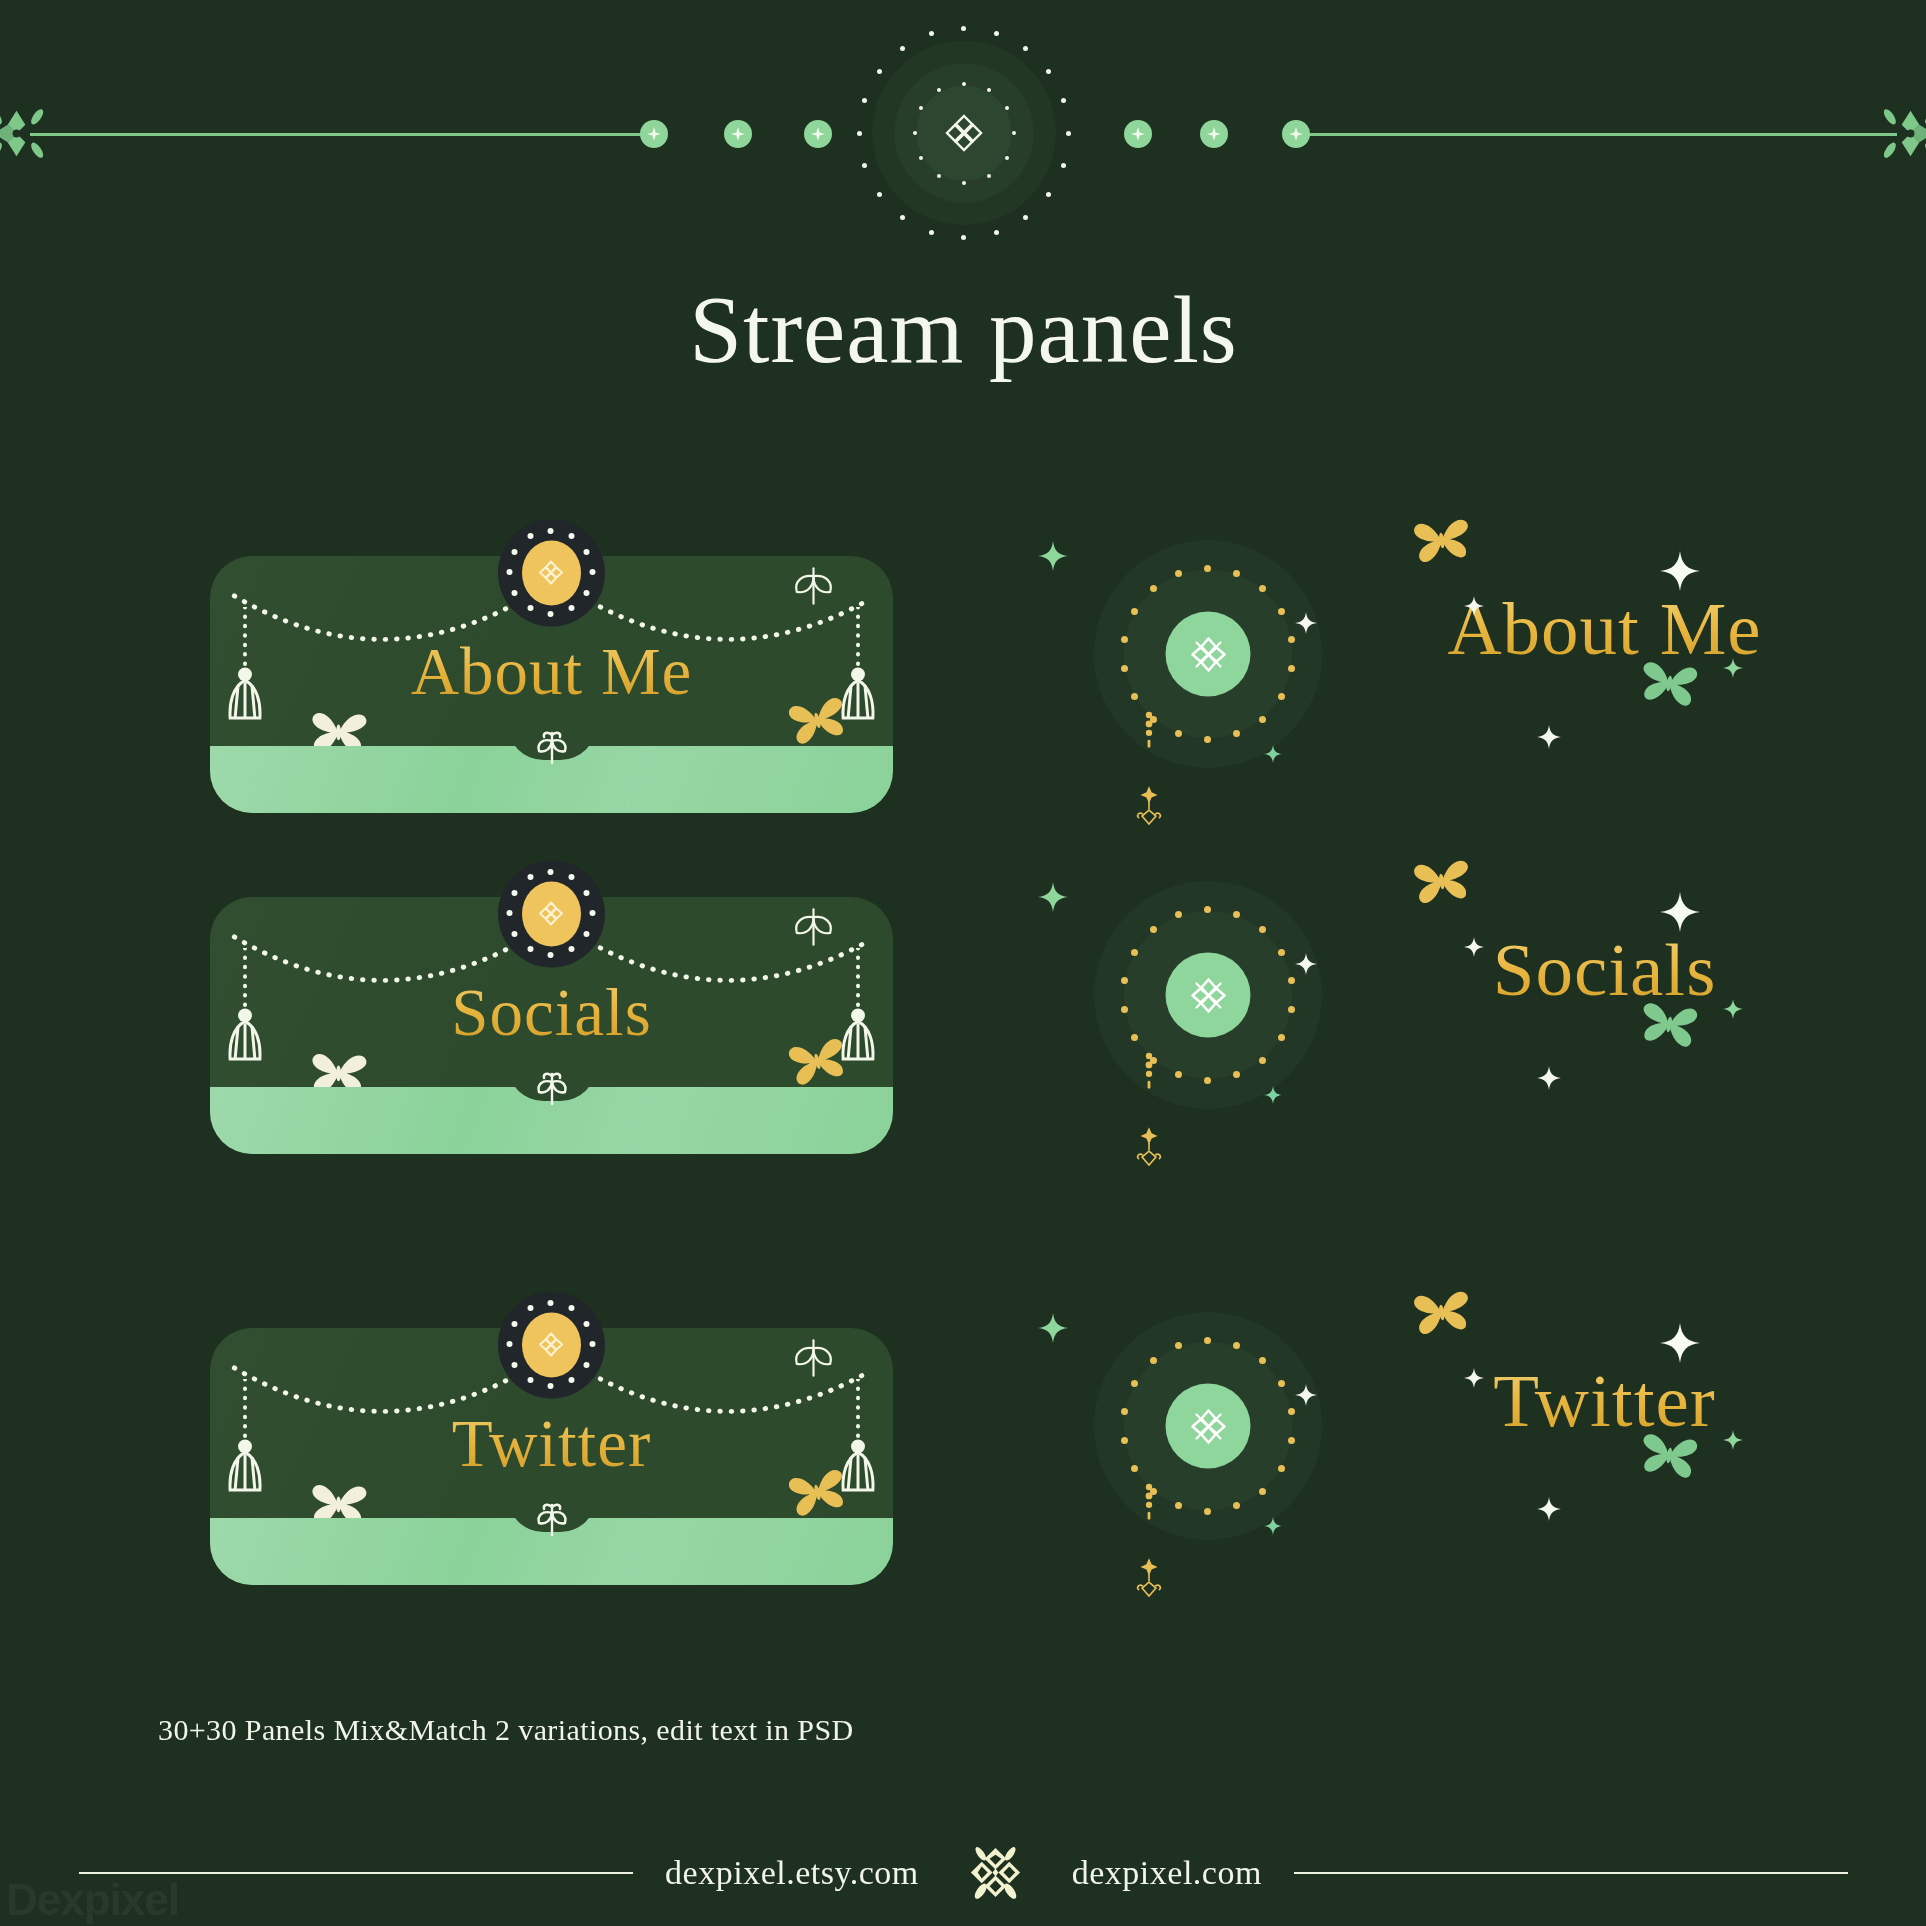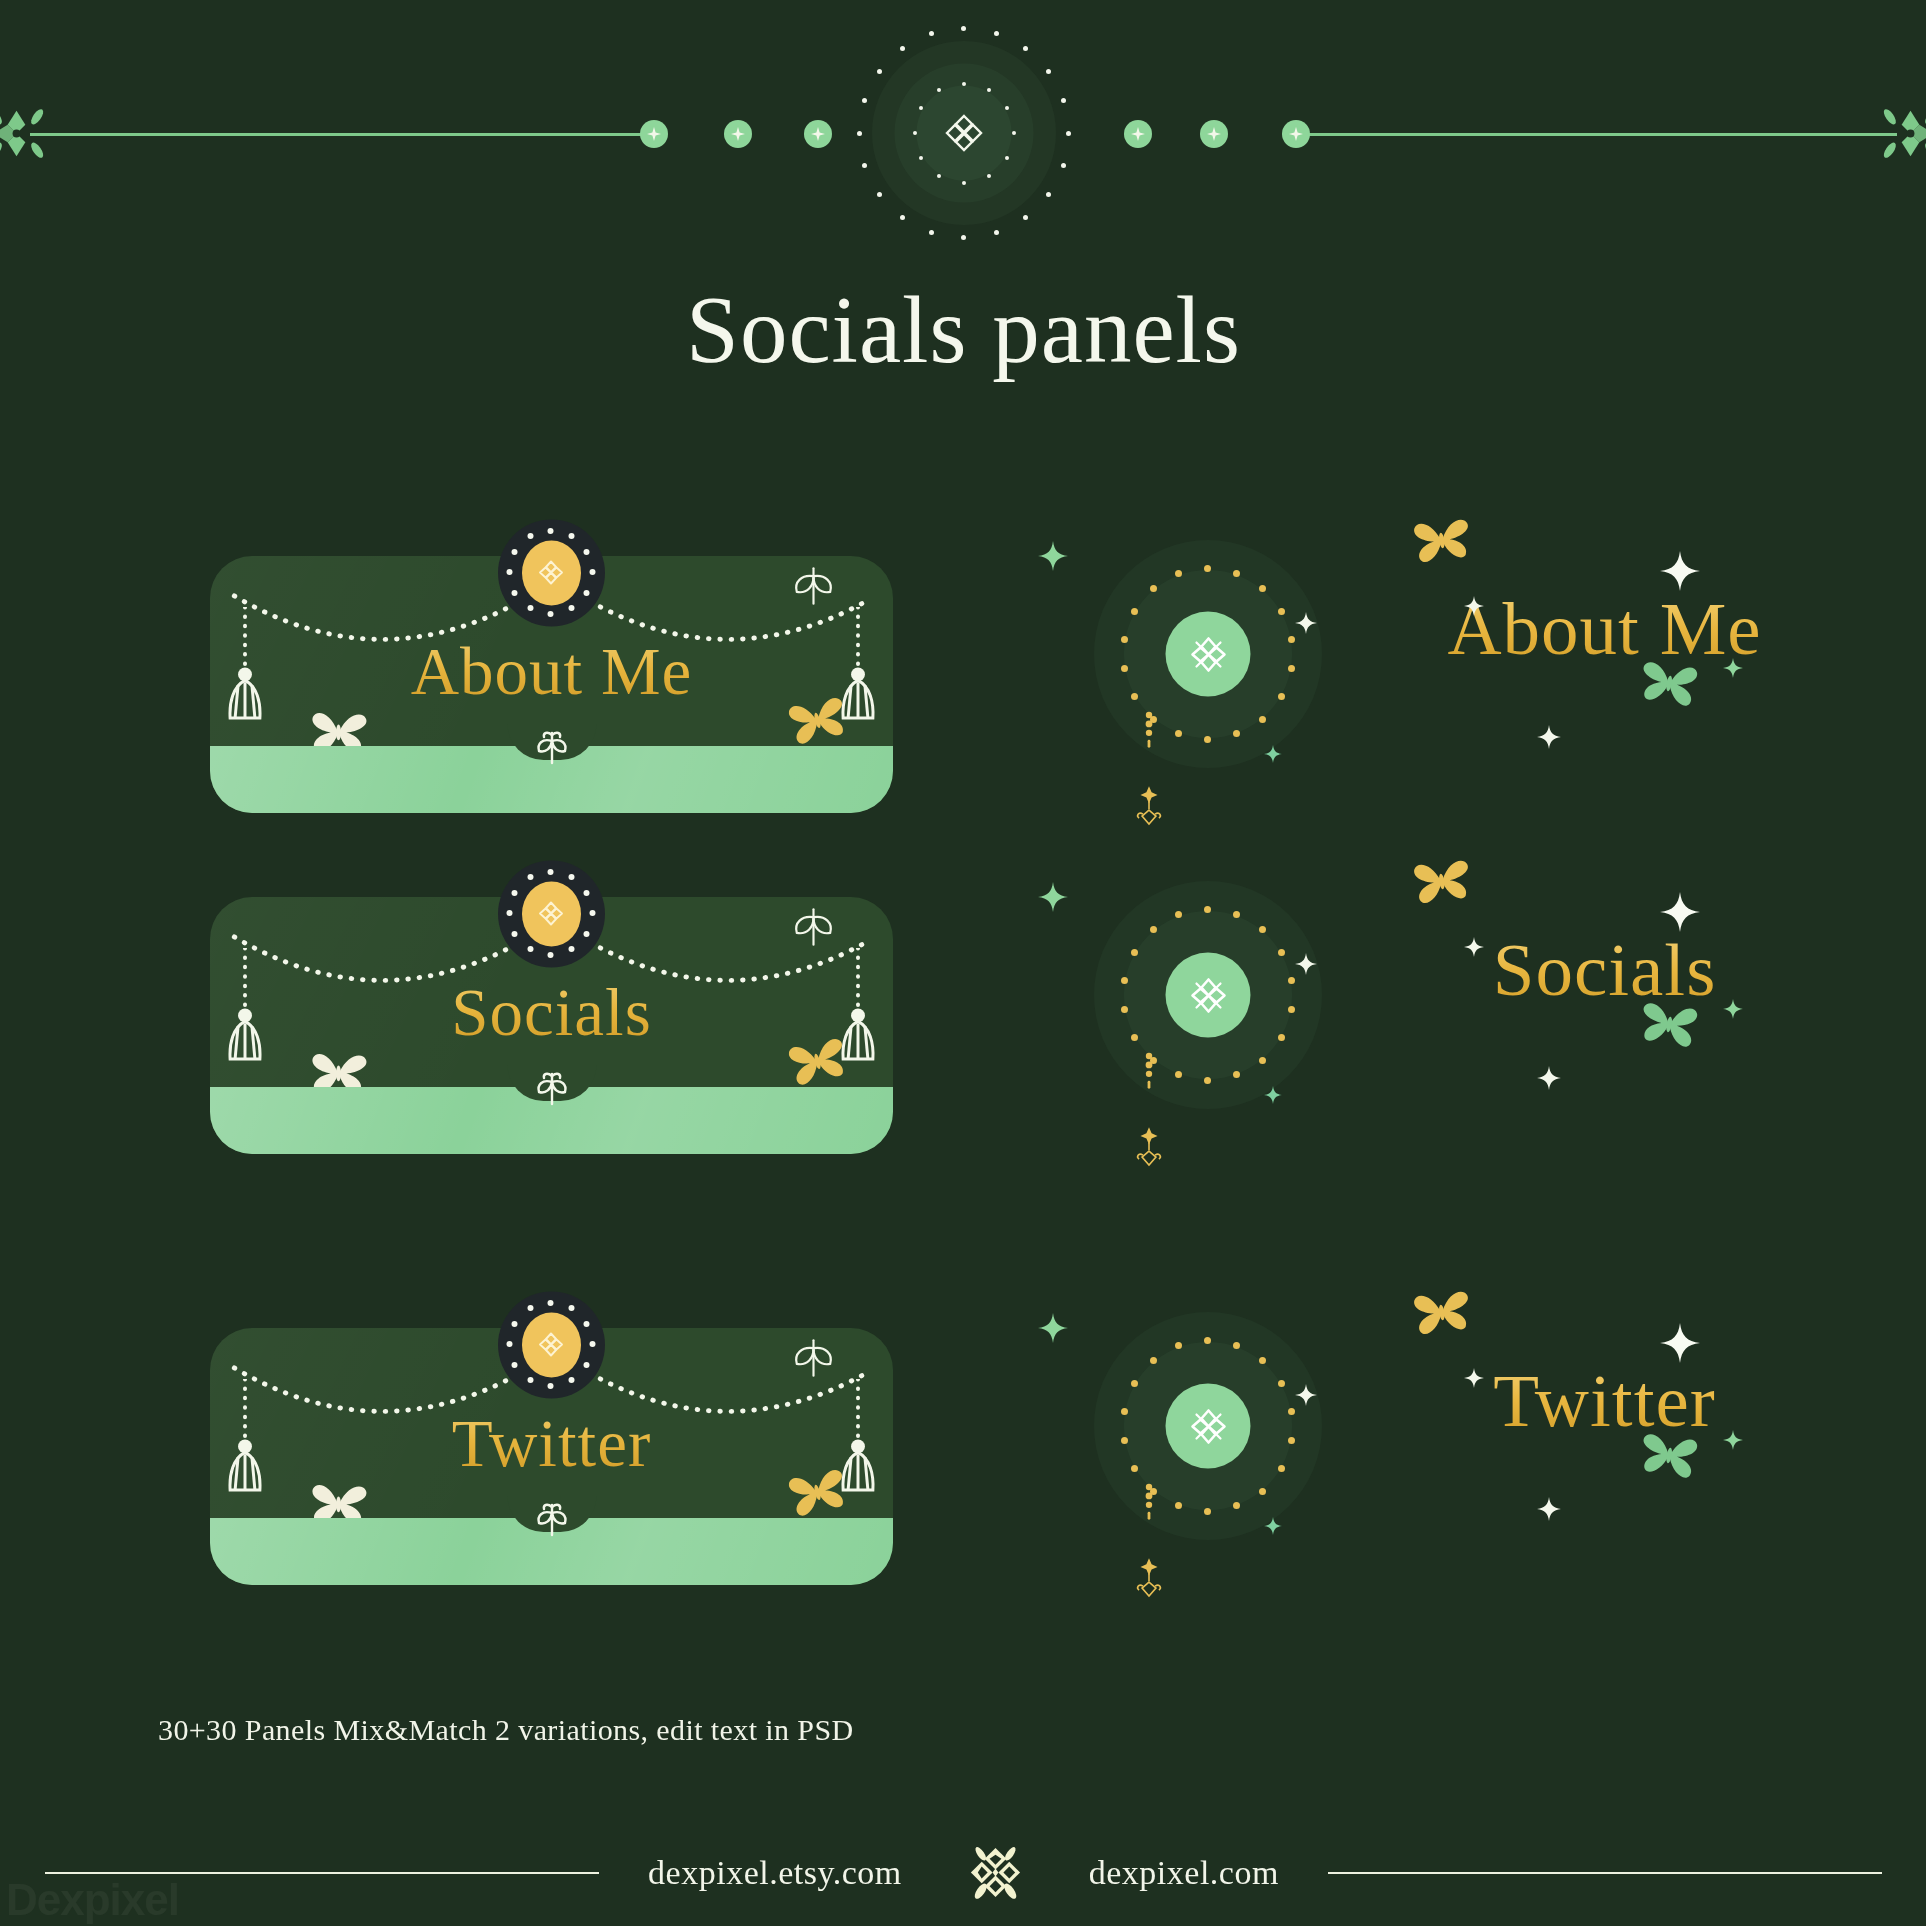--- a/index.html
+++ b/index.html
@@ -215,21 +215,21 @@
     color: #f1f4e8;
     letter-spacing: 0.4px;
   }
 
   
   .footer {
     position: absolute;
     left: 0; top: 1843px;
     width: 1927px; height: 59px;
     display: flex; align-items: center; justify-content: center;
-    gap: 17px;
+    gap: 0;
   }
   .footer-rule { height: 2px; background: #eef2e0; width: 554px; }
   .footer-rule.l { margin-right: 32px; }
   .footer-rule.r { margin-left: 32px; }
   .footer-link { color: #f2f5e9; font-size: 34px; letter-spacing: 0.5px; }
   .footer-mark { width: 61px; height: 61px; margin: 0 46px; }
 
   .watermark {
     position: absolute;
     left: 6px; bottom: 2px;
@@ -350,21 +350,21 @@
         <path d="M23 6 L31 14 L23 22 L15 14 Z"></path>
         <path d="M23 24 L31 32 L23 40 L15 32 Z"></path>
         <path d="M6 23 L14 15 L22 23 L14 31 Z"></path>
         <path d="M24 23 L32 15 L40 23 L32 31 Z"></path>
       </g>
       <path d="M23 21 L25 23 L23 25 L21 23 Z" fill="#f4f8ec"></path>
     </svg>
   </div>
 </div>
 
-<div class="page-title">Socials panels</div>
+<div class="page-title">Stream panels</div>
 
 <div class="rows" id="rows">
     <div class="row r0">
 
     <div class="panel">
       <div class="panel-sheen"></div>
 
       <div class="swag" style="left:20px;top:34px;">
           <svg viewBox="0 0 300 80" width="297" height="79">
             <path d="M4 6 Q150 92 296 10" fill="none" stroke="#f3f7ea" stroke-width="5" stroke-linecap="round" stroke-dasharray="0.5 11"></path>

